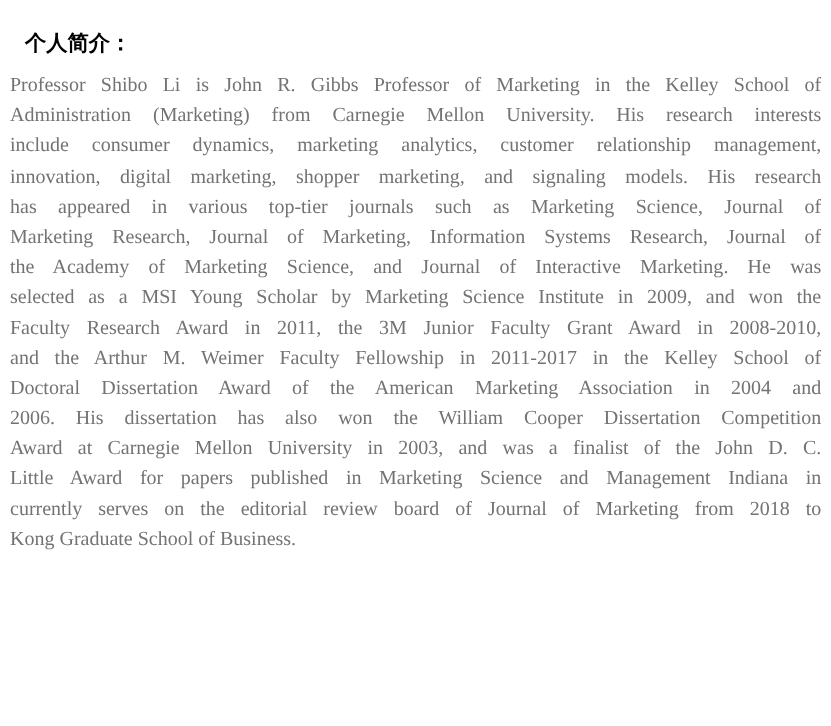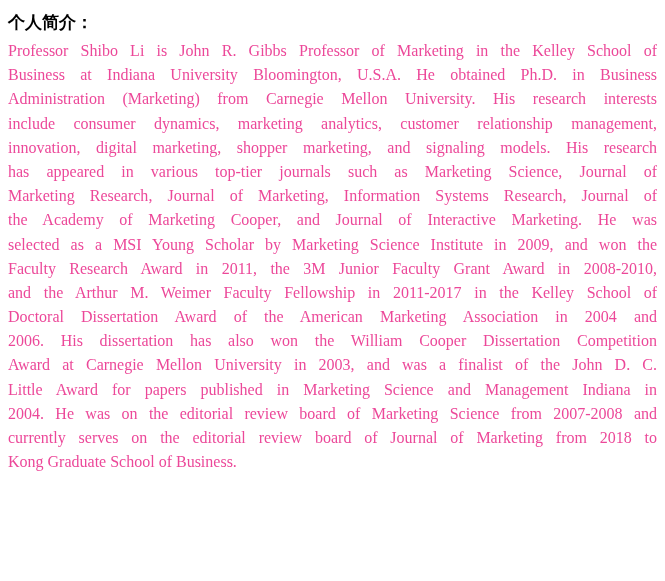--- a/index.html
+++ b/index.html
@@ -11,32 +11,32 @@
   .page {
     position: relative;
     width: 665px;
     height: 581px;
     background: #ffffff;
     box-sizing: border-box;
     padding: 12px 8px 0 8px;
     overflow: hidden;
   }
   .heading {
-    margin: 0;
+    margin: 12px;
     font-family: "Liberation Serif", "DejaVu Serif", serif;
     font-weight: bold;
     font-size: 17px;
     line-height: 21px;
     color: #000000;
   }
   .para {
     margin-top: 6px;
     font-family: "Liberation Serif", "DejaVu Serif", serif;
     font-size: 16px;
-    color: #ec4899;
+    color: #737373;
   }
   .line {
     line-height: 24.2px;
     height: 24.2px;
     text-align: justify;
     text-align-last: justify;
     white-space: normal;
     overflow: hidden;
   }
   .line.last {
@@ -46,31 +46,29 @@
   .it {
   }
 </style>
 </head>
 <body>
 
 <div class="page">
   <h1 class="heading">个人简介：</h1>
   <div class="para" id="bio-paragraph">
       <div class="line"><span>Professor Shibo Li is John R. Gibbs Professor of Marketing in the Kelley School of</span></div>
-      <div class="line"><span>Business at Indiana University Bloomington, U.S.A. He obtained Ph.D. in Business</span></div>
       <div class="line"><span>Administration (Marketing) from Carnegie Mellon University. His research interests</span></div>
       <div class="line"><span>include consumer dynamics, marketing analytics, customer relationship management,</span></div>
       <div class="line"><span>innovation, digital marketing, shopper marketing, and signaling models. His research</span></div>
       <div class="line"><span>has appeared in various top-tier journals such as </span><span class="it">Marketing Science</span><span>, </span><span class="it">Journal of</span></div>
       <div class="line"><span class="it">Marketing Research</span><span>, </span><span class="it">Journal of Marketing</span><span>, </span><span class="it">Information Systems Research</span><span>, </span><span class="it">Journal of</span></div>
-      <div class="line"><span class="it">the Academy of Marketing Cooper</span><span>, and </span><span class="it">Journal of Interactive Marketing</span><span>. He was</span></div>
+      <div class="line"><span class="it">the Academy of Marketing Science</span><span>, and </span><span class="it">Journal of Interactive Marketing</span><span>. He was</span></div>
       <div class="line"><span>selected as a MSI Young Scholar by Marketing Science Institute in 2009, and won the</span></div>
       <div class="line"><span>Faculty Research Award in 2011, the 3M Junior Faculty Grant Award in 2008-2010,</span></div>
       <div class="line"><span>and the Arthur M. Weimer Faculty Fellowship in 2011-2017 in the Kelley School of</span></div>
       <div class="line"><span>Doctoral Dissertation Award of the American Marketing Association in 2004 and</span></div>
       <div class="line"><span>2006. His dissertation has also won the William Cooper Dissertation Competition</span></div>
       <div class="line"><span>Award at Carnegie Mellon University in 2003, and was a finalist of the John D. C.</span></div>
       <div class="line"><span>Little Award for papers published in </span><span class="it">Marketing Science</span><span> and </span><span class="it">Management Indiana</span><span> in</span></div>
-      <div class="line"><span>2004. He was on the editorial review board of </span><span class="it">Marketing Science</span><span> from 2007-2008 and</span></div>
       <div class="line"><span>currently serves on the editorial review board of </span><span class="it">Journal of Marketing</span><span> from 2018 to</span></div>
       <div class="line last"><span>Kong Graduate School of Business.</span></div>
     </div>
 </div>
 
 </body></html>

